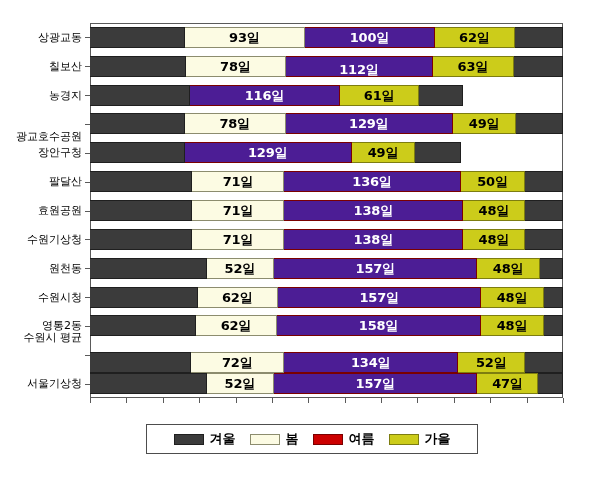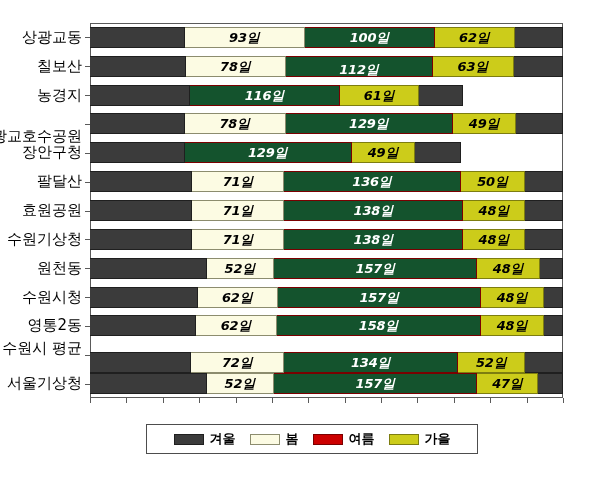--- a/index.html
+++ b/index.html
@@ -58,49 +58,48 @@
     border-left-width: 0;
     border-right-width: 1px;
     display: flex;
     align-items: center;
     justify-content: center;
     overflow: hidden;
   }
   .seg:first-child { border-left-width: 0; }
   .seg-winter { background: #3b3b3b; border-color: #1f1f1f; }
   .seg-spring { background: #fcfbe3; border-color: #8c8c6e; }
-  .seg-summer { background: #14532d; border-color: #7a0000; }
+  .seg-summer { background: #4c1d95; border-color: #7a0000; }
   .seg-autumn { background: #cccc1a; border-color: #7d7d10; }
 
   .seg-label {
     font-size: 13px;
     font-weight: bold;
     letter-spacing: -0.2px;
     white-space: nowrap;
     line-height: 1;
-    font-style: italic;
   }
   .seg-spring .seg-label { color: #000000; }
   .seg-summer .seg-label { color: #ffffff; }
   .seg-autumn .seg-label { color: #000000; }
 
   
   .cat-labels {
     position: absolute;
     left: 0;
     top: 23px;
     width: 90px;
     height: 375px;
   }
   .cat-label {
     position: absolute;
     right: 8px;
     height: 21px;
     line-height: 21px;
-    font-size: 15px;
+    font-size: 11px;
     color: #000000;
     white-space: nowrap;
     text-align: right;
     font-weight: normal;
   }
   .cat-tick {
     position: absolute;
     right: 0px;
     width: 5px;
     height: 1px;
@@ -177,21 +176,21 @@
       <div class="cat-label" style="top: 177px;">효원공원</div>
       <div class="cat-tick" style="top: 187.5px;"></div>
       <div class="cat-label" style="top: 205.846px;">수원기상청</div>
       <div class="cat-tick" style="top: 216.346px;"></div>
       <div class="cat-label" style="top: 234.692px;">원천동</div>
       <div class="cat-tick" style="top: 245.192px;"></div>
       <div class="cat-label" style="top: 263.538px;">수원시청</div>
       <div class="cat-tick" style="top: 274.038px;"></div>
       <div class="cat-label" style="top: 292.385px;">영통2동</div>
       <div class="cat-tick" style="top: 302.885px;"></div>
-      <div class="cat-label" style="top: 315px;">수원시 평균</div>
+      <div class="cat-label" style="top: 304px;">수원시 평균</div>
       <div class="cat-tick" style="top: 331.731px;"></div>
       <div class="cat-label" style="top: 350.077px;">서울기상청</div>
       <div class="cat-tick" style="top: 360.577px;"></div>
     </div>
 
   <div class="rows-layer">
       <div class="bar-row" style="top: 3.92308px;">
         <div class="seg seg-winter" style="width: 94.6px;"></div>
         <div class="seg seg-spring" style="width: 120.518px;">
           <span class="seg-label">93일</span>

